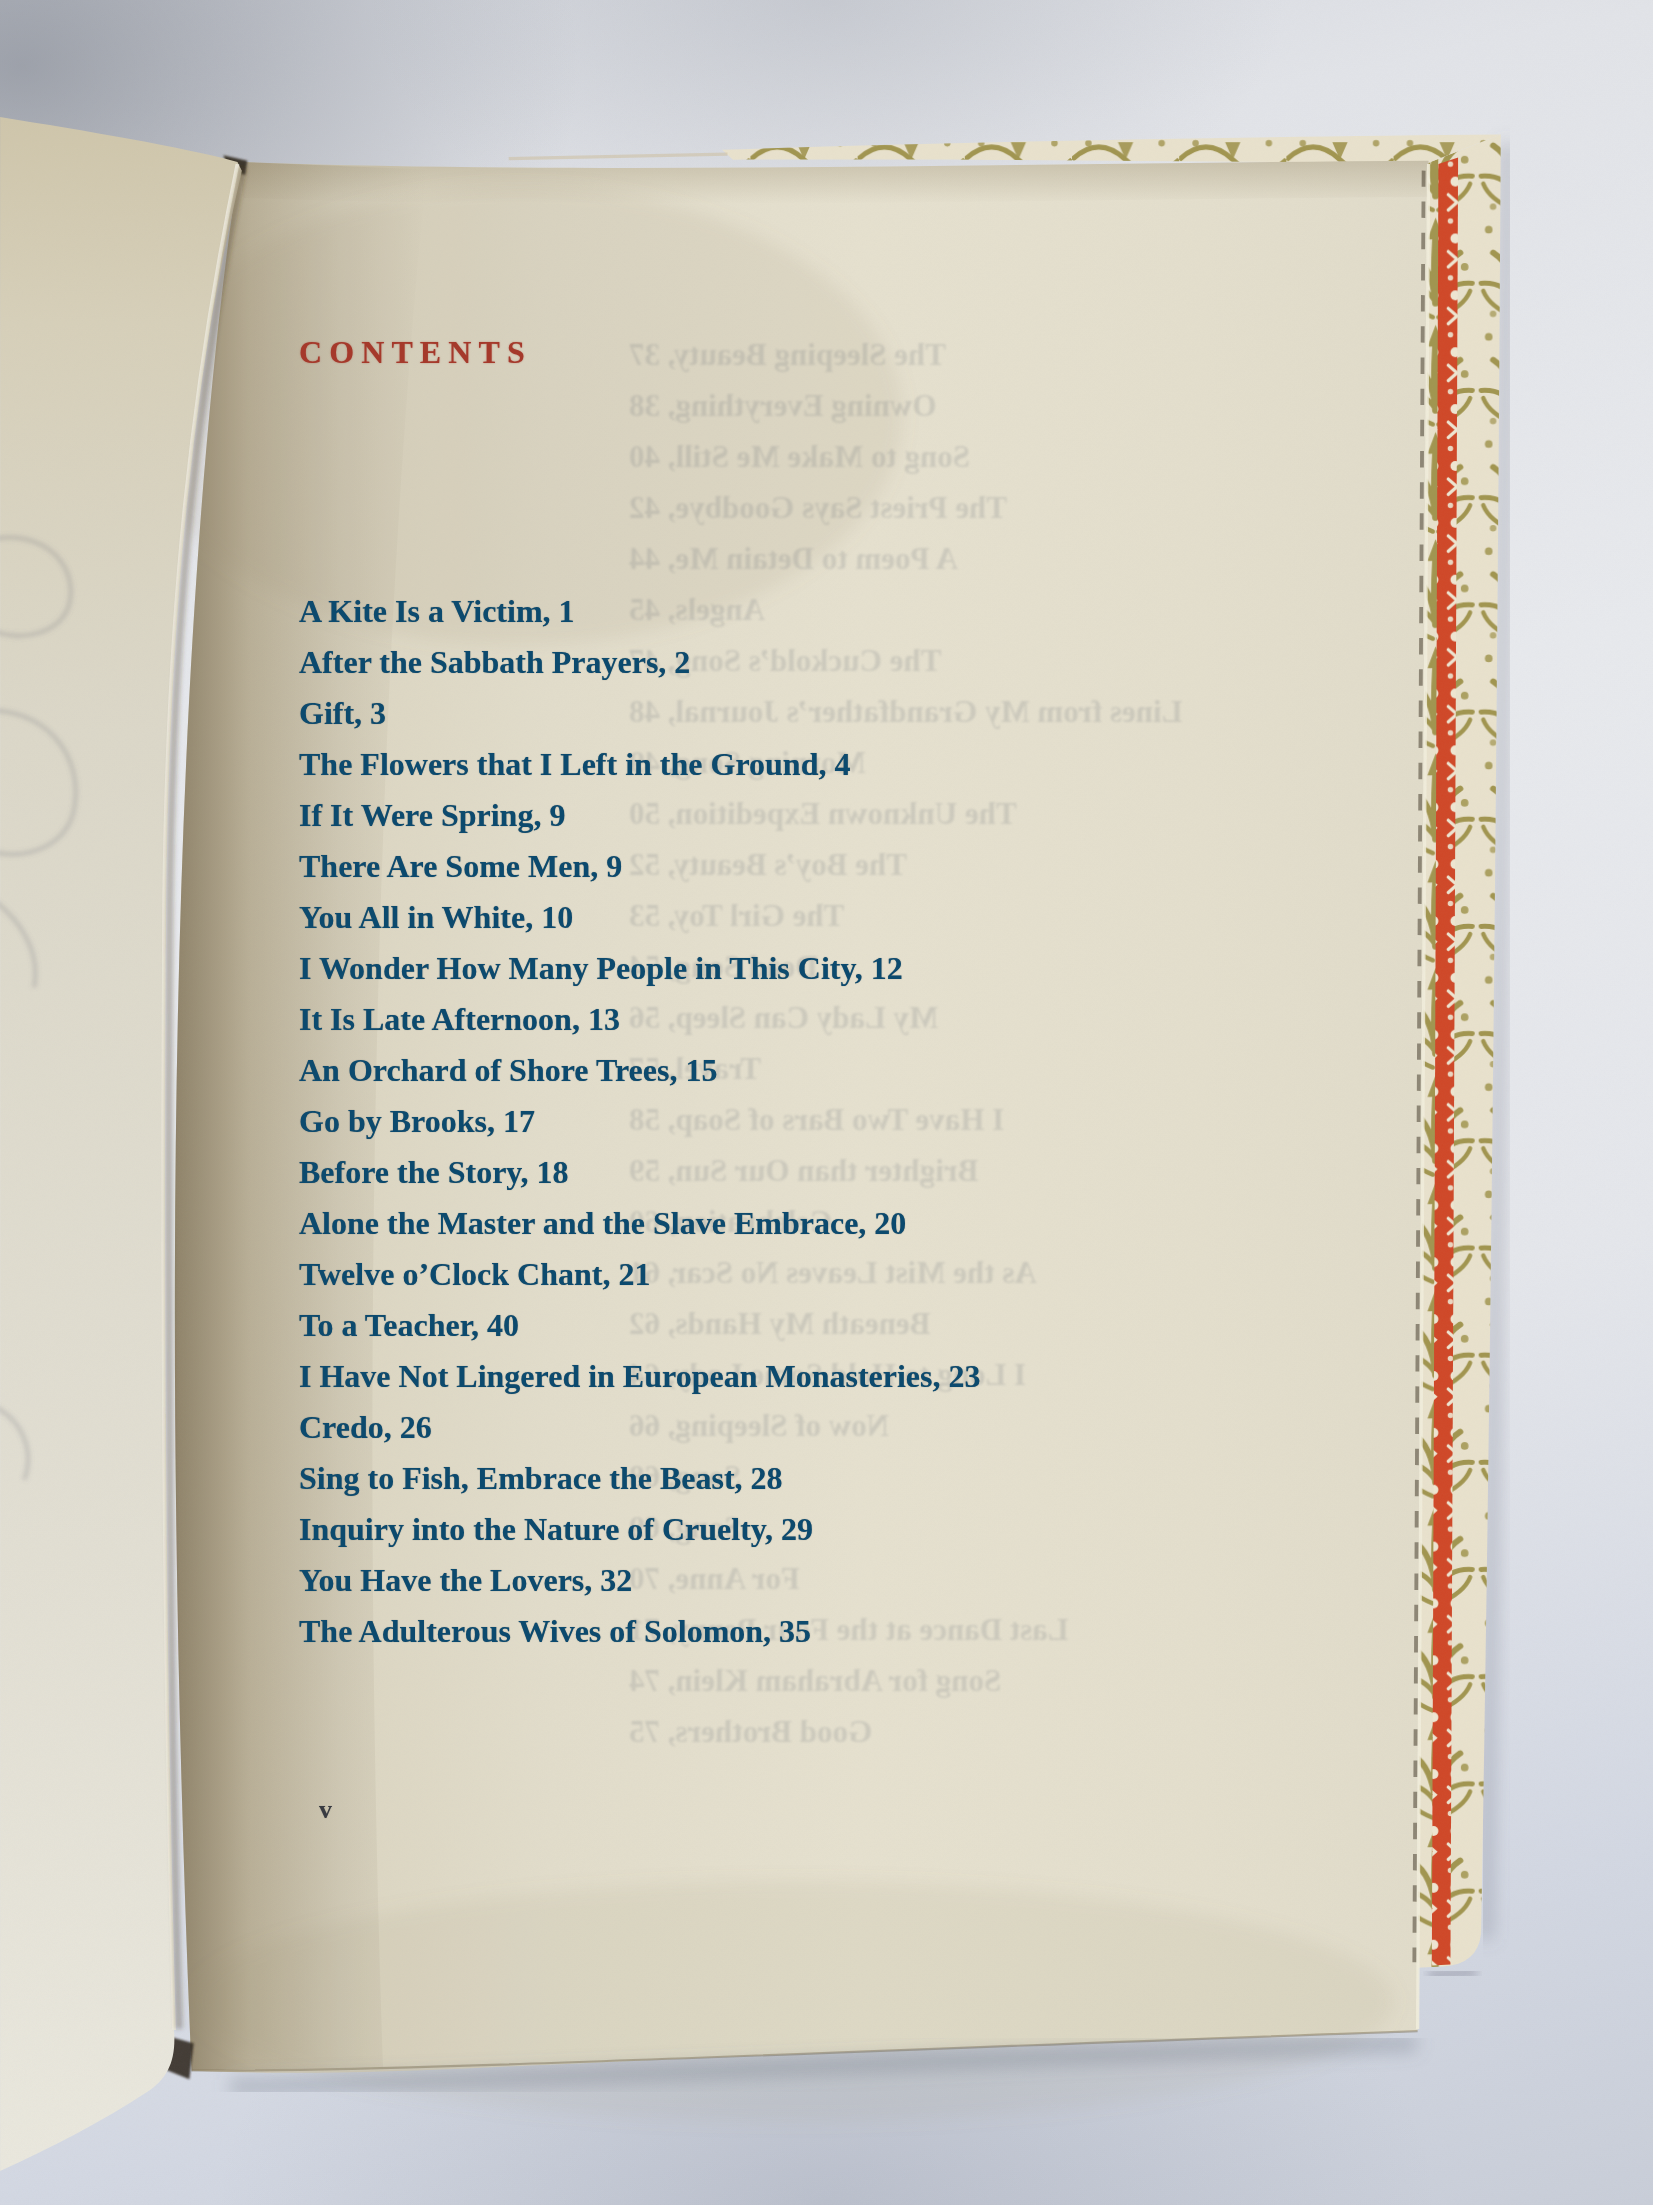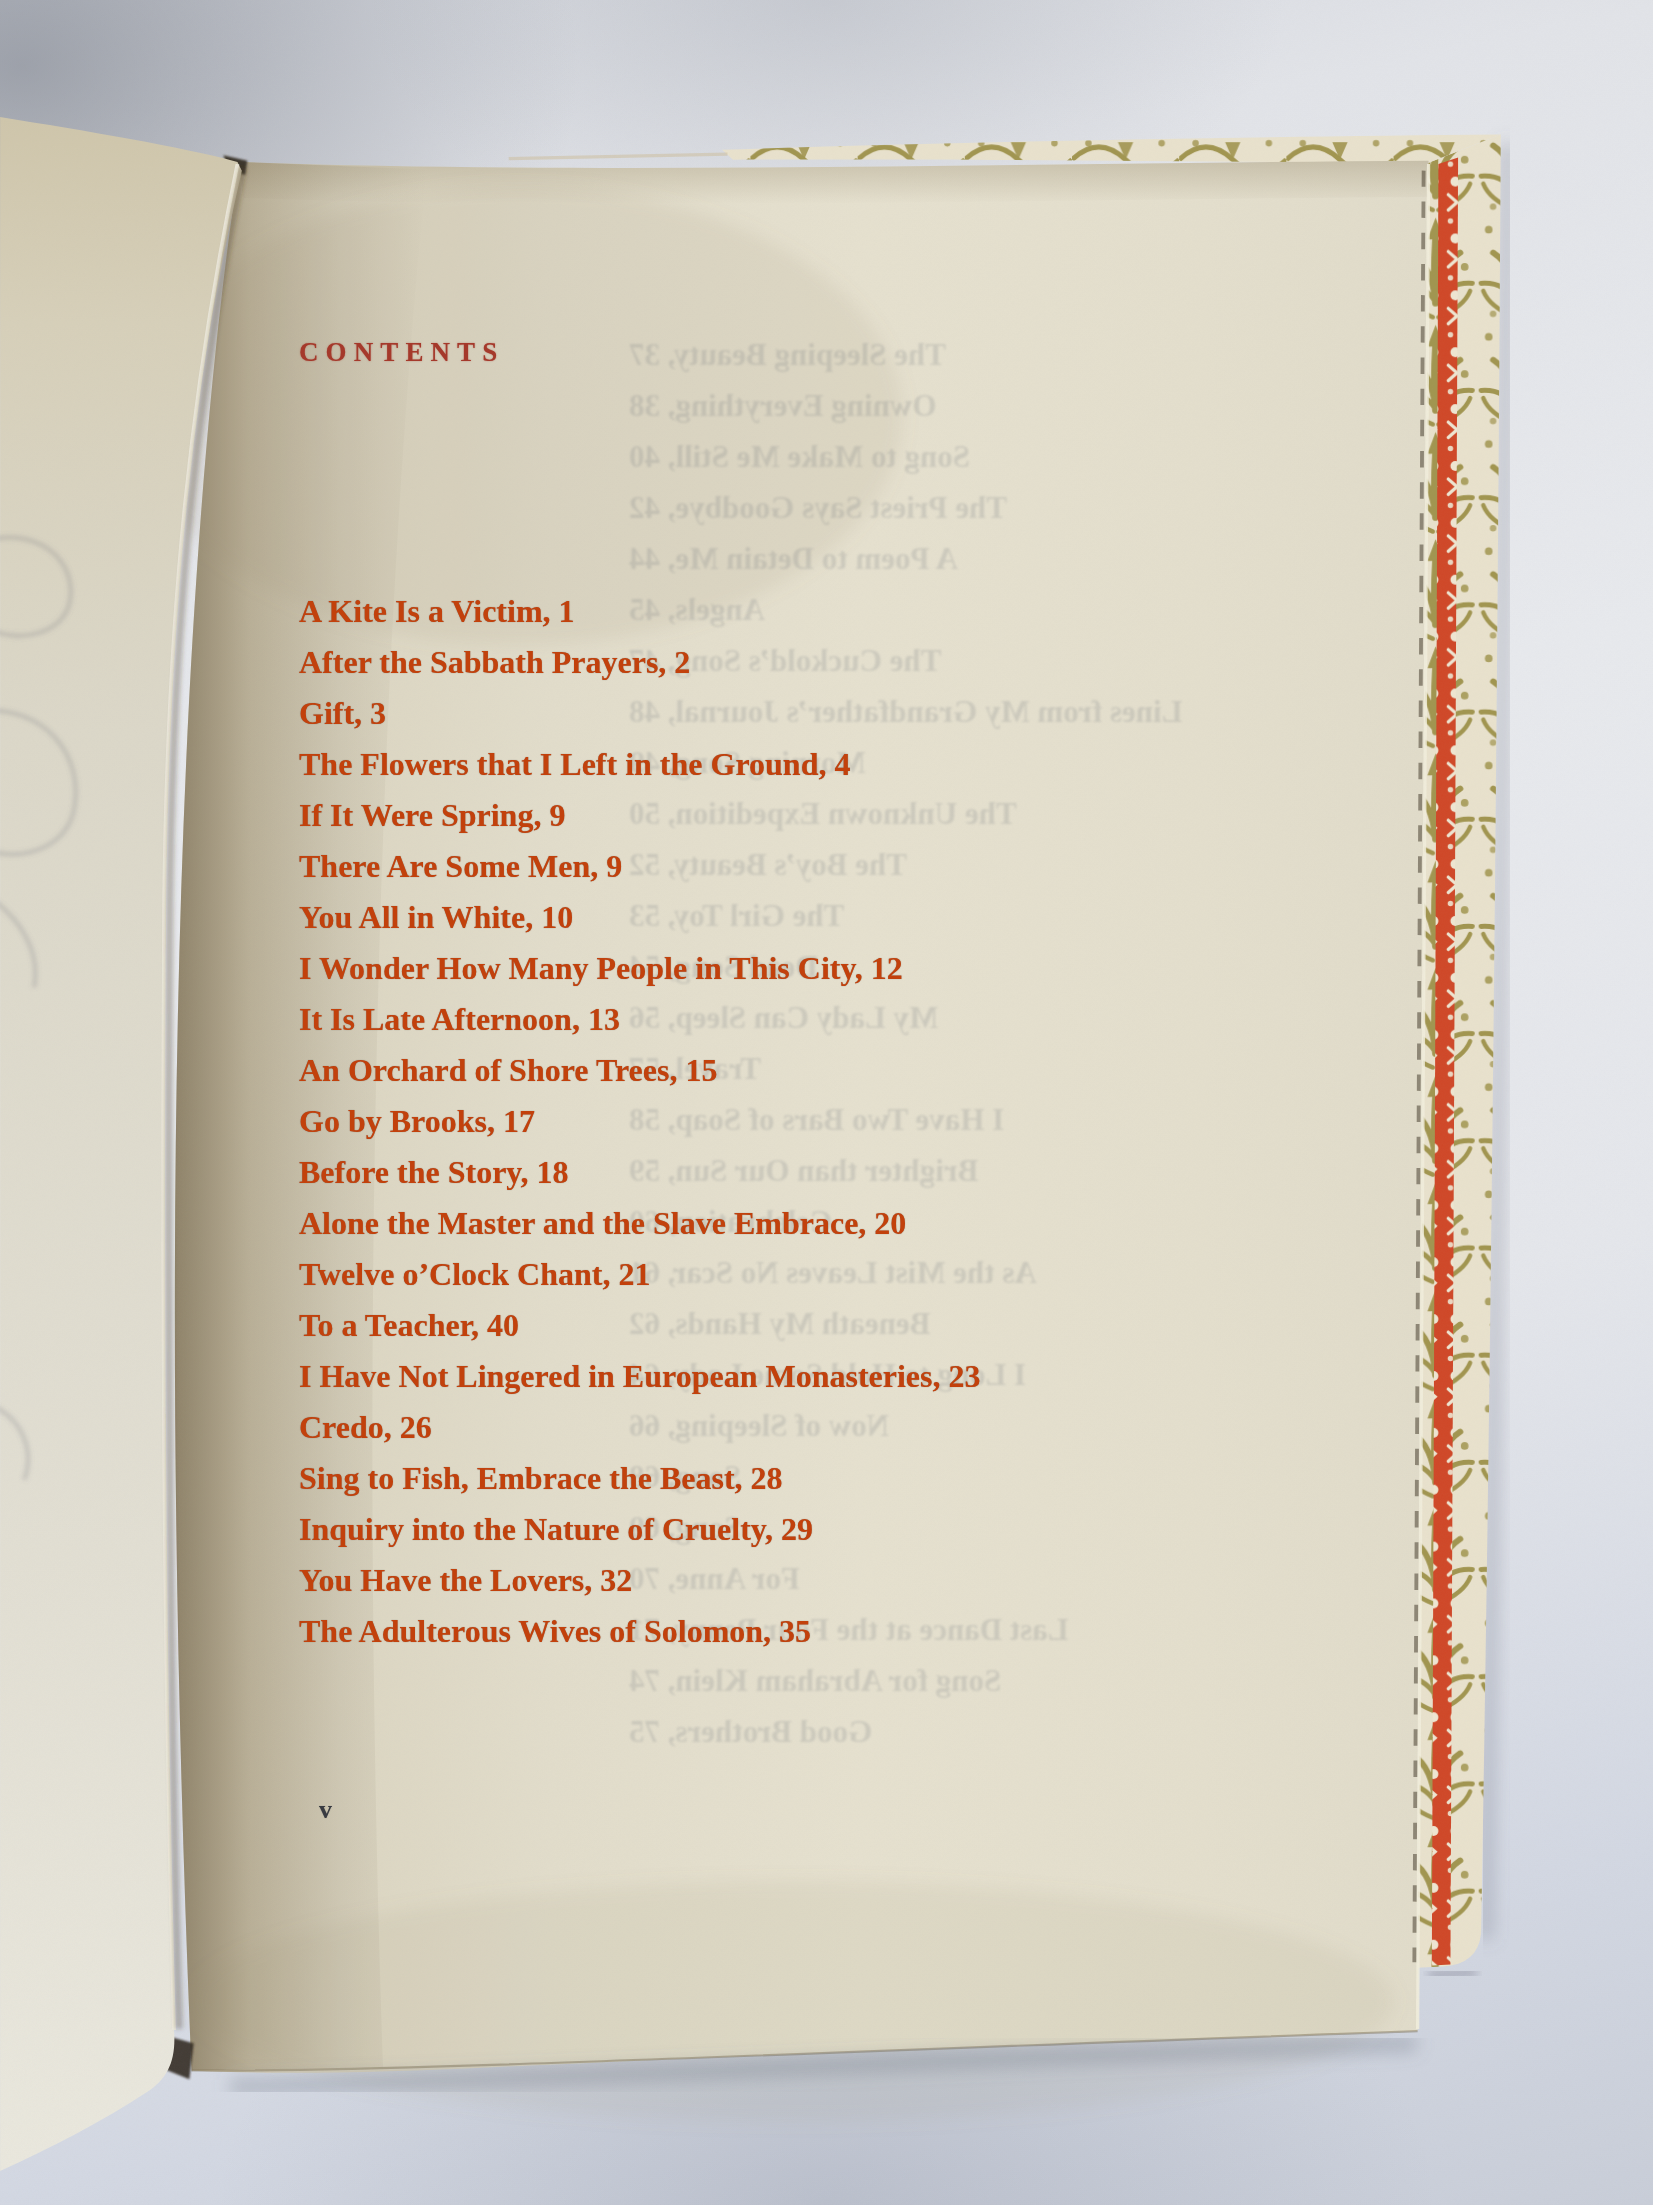--- a/index.html
+++ b/index.html
@@ -14,29 +14,29 @@
     background:
       radial-gradient(820px 602px at 22px 66px, rgba(78,84,97,.42), rgba(78,84,97,0) 68%),
       radial-gradient(766px 438px at 50% 0px, rgba(120,126,138,.20), rgba(120,126,138,0) 60%),
       radial-gradient(875px 492px at 50% 2205px, rgba(96,103,122,.18), rgba(96,103,122,0) 70%);
   }
   .scene{position:absolute;inset:0;}
   svg.art{position:absolute;left:0;top:0;z-index:1;}
 
   .heading{
     position:absolute;left:299px;top:338px;z-index:5;
-    font-size:27px;font-weight:700;letter-spacing:7.1px;line-height:28.4px;
+    font-size:32px;font-weight:700;letter-spacing:7.1px;line-height:28.4px;
     color:#a5392b;text-shadow:0 0 1.6px rgba(158,50,38,.55);
   }
   ol.toc{
     position:absolute;left:299px;top:586px;z-index:5;margin:0;padding:0;list-style:none;
   }
   ol.toc li{
     height:51px;line-height:51px;font-size:32px;font-weight:600;
-    color:#c2410c;text-shadow:0 0 1.1px rgba(42,44,49,.45);
+    color:#0c4a6e;text-shadow:0 0 1.1px rgba(42,44,49,.45);
     white-space:nowrap;
   }
   .ghost{
     position:absolute;left:629px;top:329px;width:608px;z-index:4;
     text-align:right;filter:blur(1.3px);opacity:.17;
   }
   .ghost .gline{
     height:51px;line-height:51px;font-size:31px;font-weight:600;color:#59616c;
     transform:scaleX(-1);white-space:nowrap;
   }

